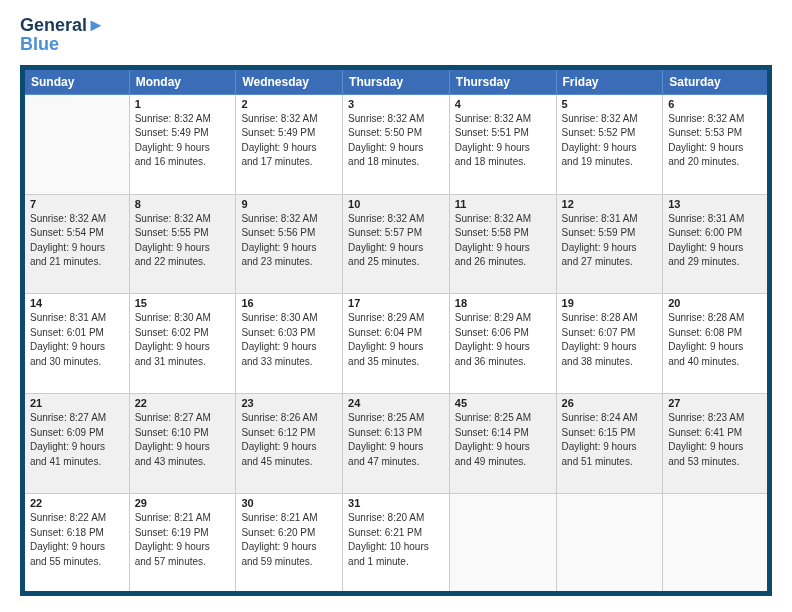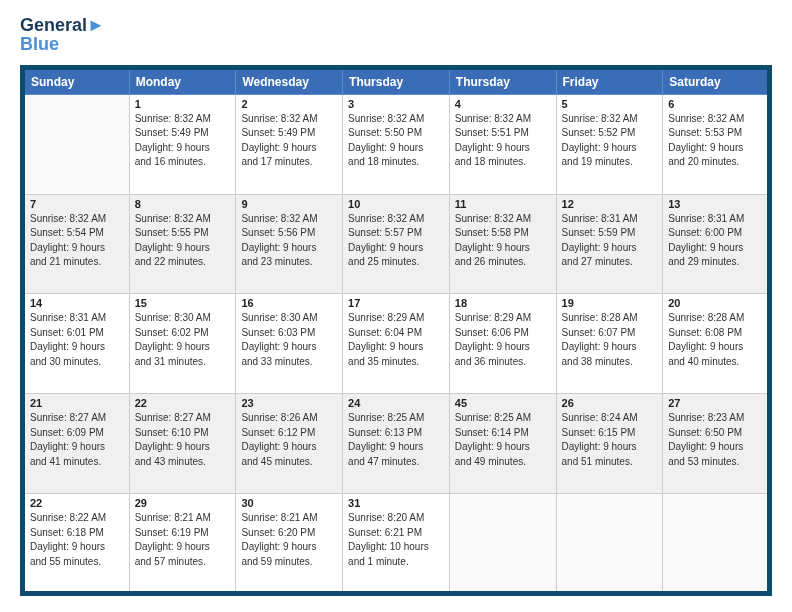--- a/index.html
+++ b/index.html
@@ -316,21 +316,21 @@
           <td>
             <span class="day-number">26</span>
             <div class="day-info" style="white-space: pre-line;">Sunrise: 8:24 AM
 Sunset: 6:15 PM
 Daylight: 9 hours
 and 51 minutes.</div>
           </td>
           <td>
             <span class="day-number">27</span>
             <div class="day-info" style="white-space: pre-line;">Sunrise: 8:23 AM
-Sunset: 6:50 PM
+Sunset: 6:41 PM
 Daylight: 9 hours
 and 53 minutes.</div>
           </td>
         </tr>
         <tr class="row-white">
           <td>
             <span class="day-number">22</span>
             <div class="day-info" style="white-space: pre-line;">Sunrise: 8:22 AM
 Sunset: 6:18 PM
 Daylight: 9 hours

